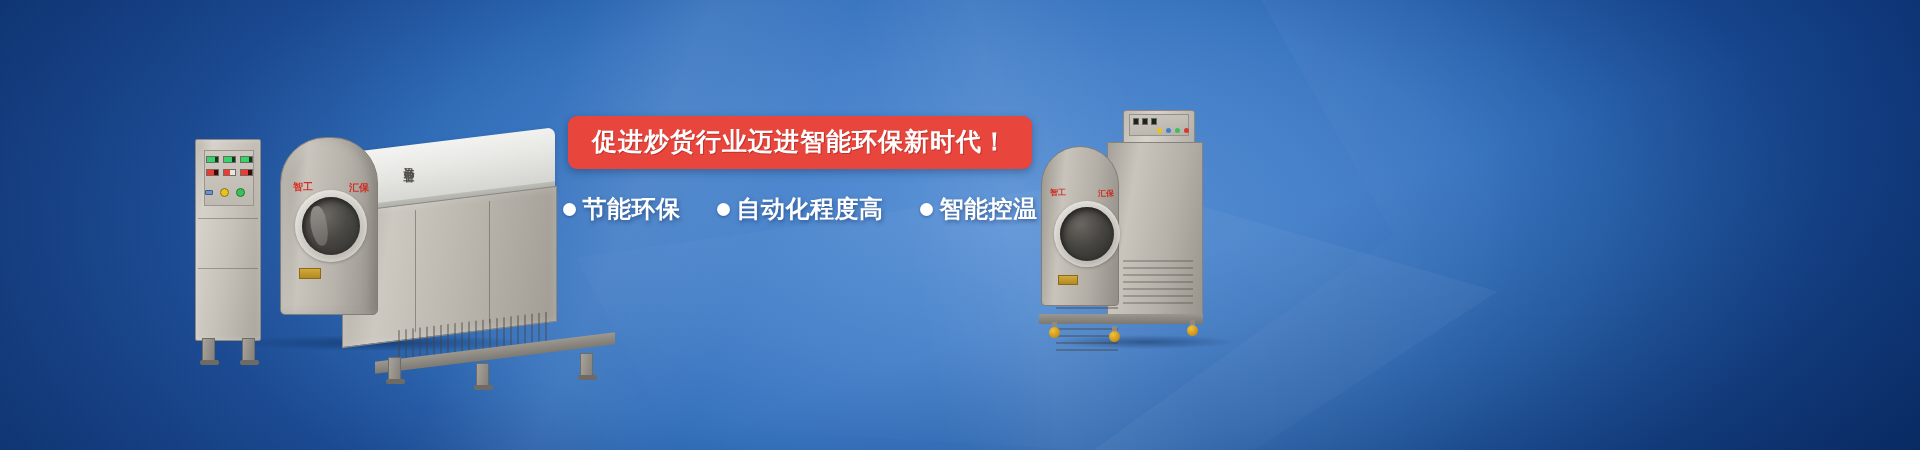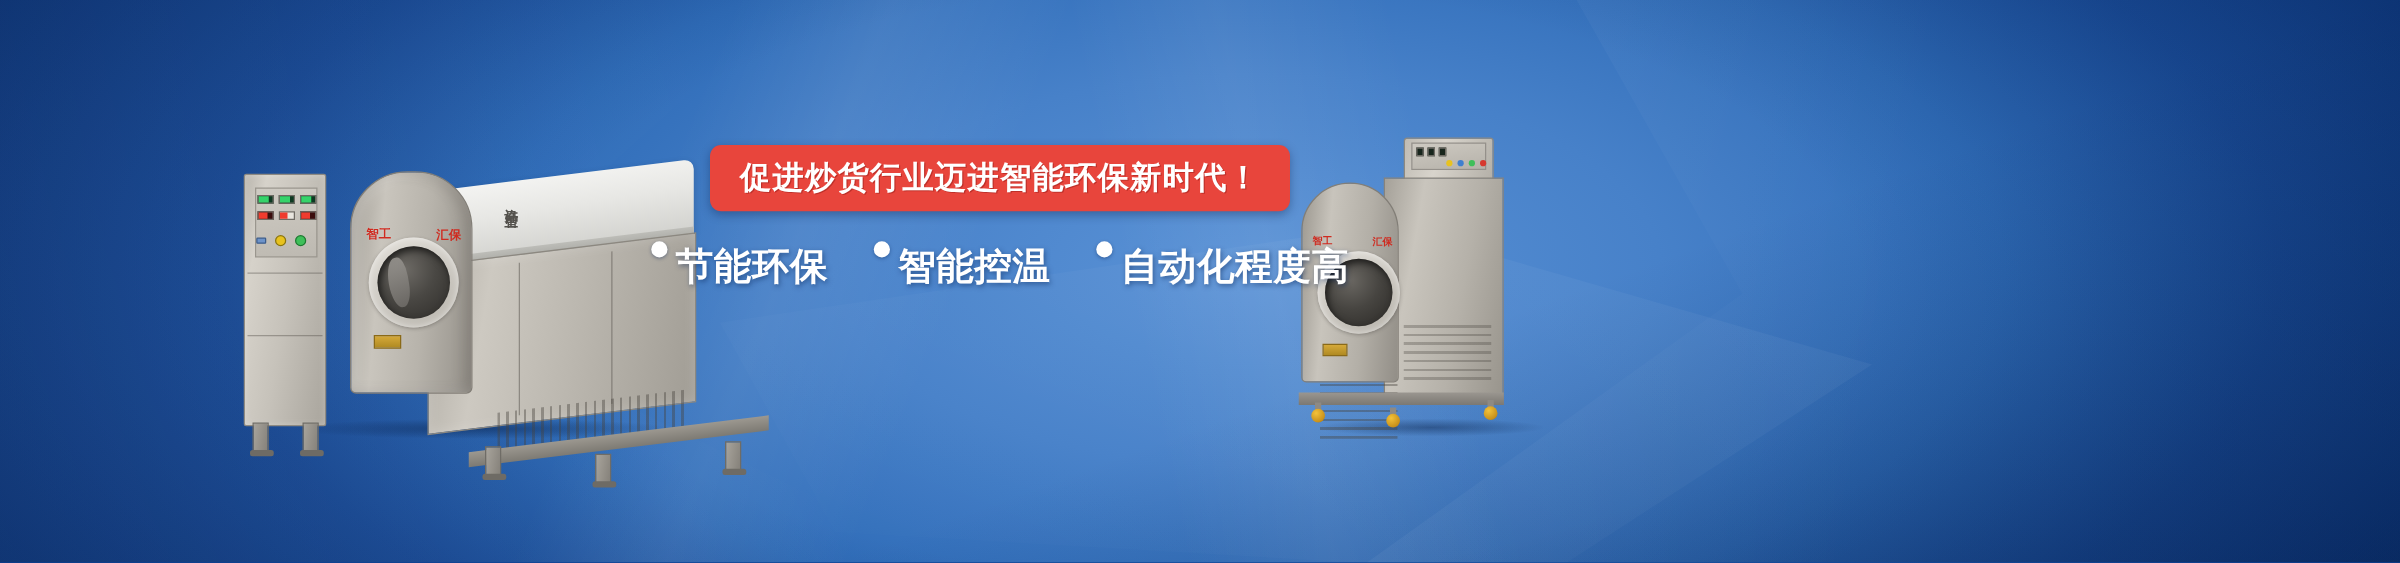--- a/index.html
+++ b/index.html
@@ -45,21 +45,21 @@
     display:inline-block; background:#e8453c; color:#fff;
     font-size:25px; font-weight:bold; letter-spacing:1px;
     padding:9px 24px 11px; border-radius:9px; white-space:nowrap;
     box-shadow:0 3px 8px rgba(8,30,70,0.35);
     text-shadow:1px 1px 0 rgba(140,25,20,0.45);
   }
   .features{
     margin-top:24px; display:flex; justify-content:center; align-items:center;
     gap:36px; white-space:nowrap;
   }
-  .feat{display:flex; color:#fff; font-size:30px; font-weight:bold; letter-spacing:0.5px;
+  .feat{display:flex; align-items:center; color:#fff; font-size:24px; font-weight:bold; letter-spacing:0.5px;
         text-shadow:1px 2px 4px rgba(7,35,85,0.5);}
   .dot{width:13px;height:13px;border-radius:50%;background:#fff;display:inline-block;margin-right:7px;
        box-shadow:0 1px 3px rgba(7,35,85,0.4);}
 
   
   .machineA{position:absolute; left:185px; top:95px; width:375px; height:265px; z-index:30;}
   .mA-panel{ 
     position:absolute; left:10px; top:44px; width:66px; height:202px;
     background:linear-gradient(100deg,#b9b5ad 0%,#d6d2ca 18%,#c6c2ba 52%,#a9a59d 100%);
     border:1px solid #8e8a82; border-radius:2px;
@@ -294,23 +294,23 @@
       <span class="ribbon">促进炒货行业迈进智能环保新时代！</span>
     </div>
 
     <div class="features">
       <span class="feat">
         <span class="dot"></span>
         <span>节能环保</span>
       </span>
       <span class="feat">
         <span class="dot"></span>
-        <span>智能控温</span>
+        <span>自动化程度高</span>
       </span>
       <span class="feat">
         <span class="dot"></span>
-        <span>自动化程度高</span>
+        <span>智能控温</span>
       </span>
     </div>
 
   </div>
 
 </div>
 
 </body></html>

